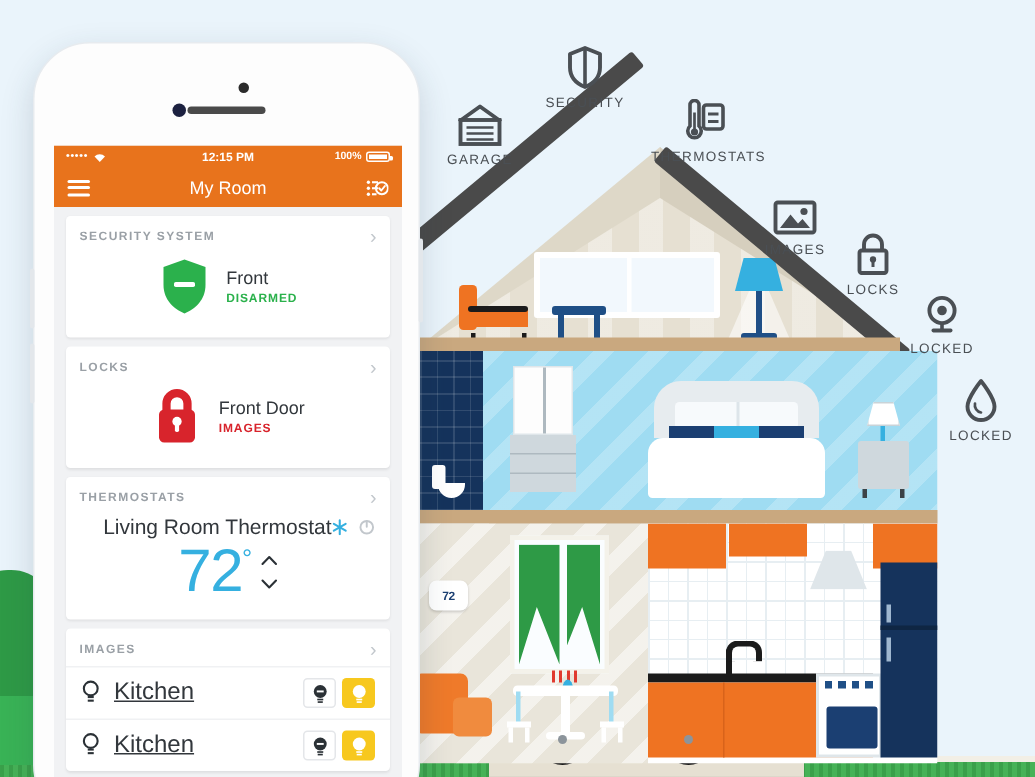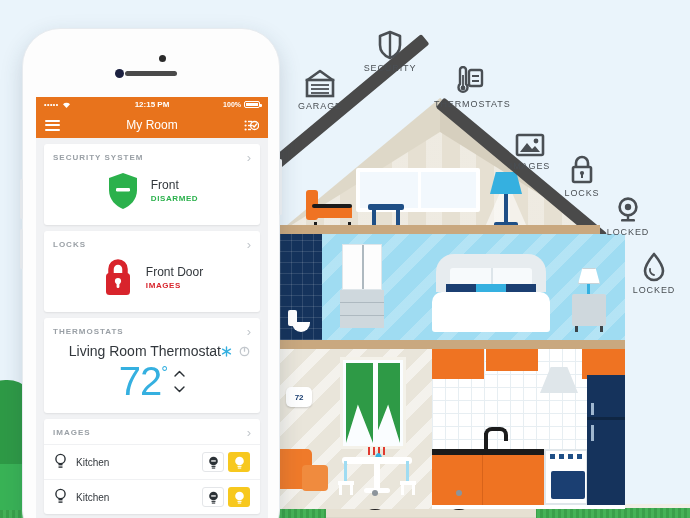--- a/index.html
+++ b/index.html
@@ -227,21 +227,21 @@
   .thermo-name { padding:0 10px; display:flex; align-items:center; }
   .thermo-name .tn { flex:1; font-size:14px; color:#32373c;text-align:right; }
   .thermo-icons { display:flex; gap:7px; align-items:center; }
   .temp-row { display:flex; align-items:center; justify-content:center; padding:2px 0 12px; gap:7px; }
   .temp-val { font-size:40px; color:#35b0e0; font-weight:300; line-height:1; letter-spacing:-1px;}
   .deg { font-size:17px; vertical-align:top; position:relative; top:3px; }
   .arrows { display:flex; flex-direction:column; gap:9px; color:#2b3136; font-size:11px; line-height:.6;}
 
   .light-row { display:flex; align-items:center; padding:7px 10px; border-top:1px solid #f0f1f3; }
   .light-row:first-of-type { border-top:none; }
-  .light-name { flex:1; font-size:10px; color:#32373c; margin-left:9px; }
+  .light-name { flex:1; font-size:16px; color:#32373c; margin-left:9px;text-decoration:underline; }
   .lbtn { width:22px; height:20px; border-radius:3px; display:flex; align-items:center; justify-content:center; }
   .lbtn.off { background:#fff; border:1px solid #e4e6e9; margin-right:4px; }
   .lbtn.on { background:#f7c81e; }
 </style>
 </head>
 <body>
 
 <div id="scene">
   <div class="sky"></div>
 

